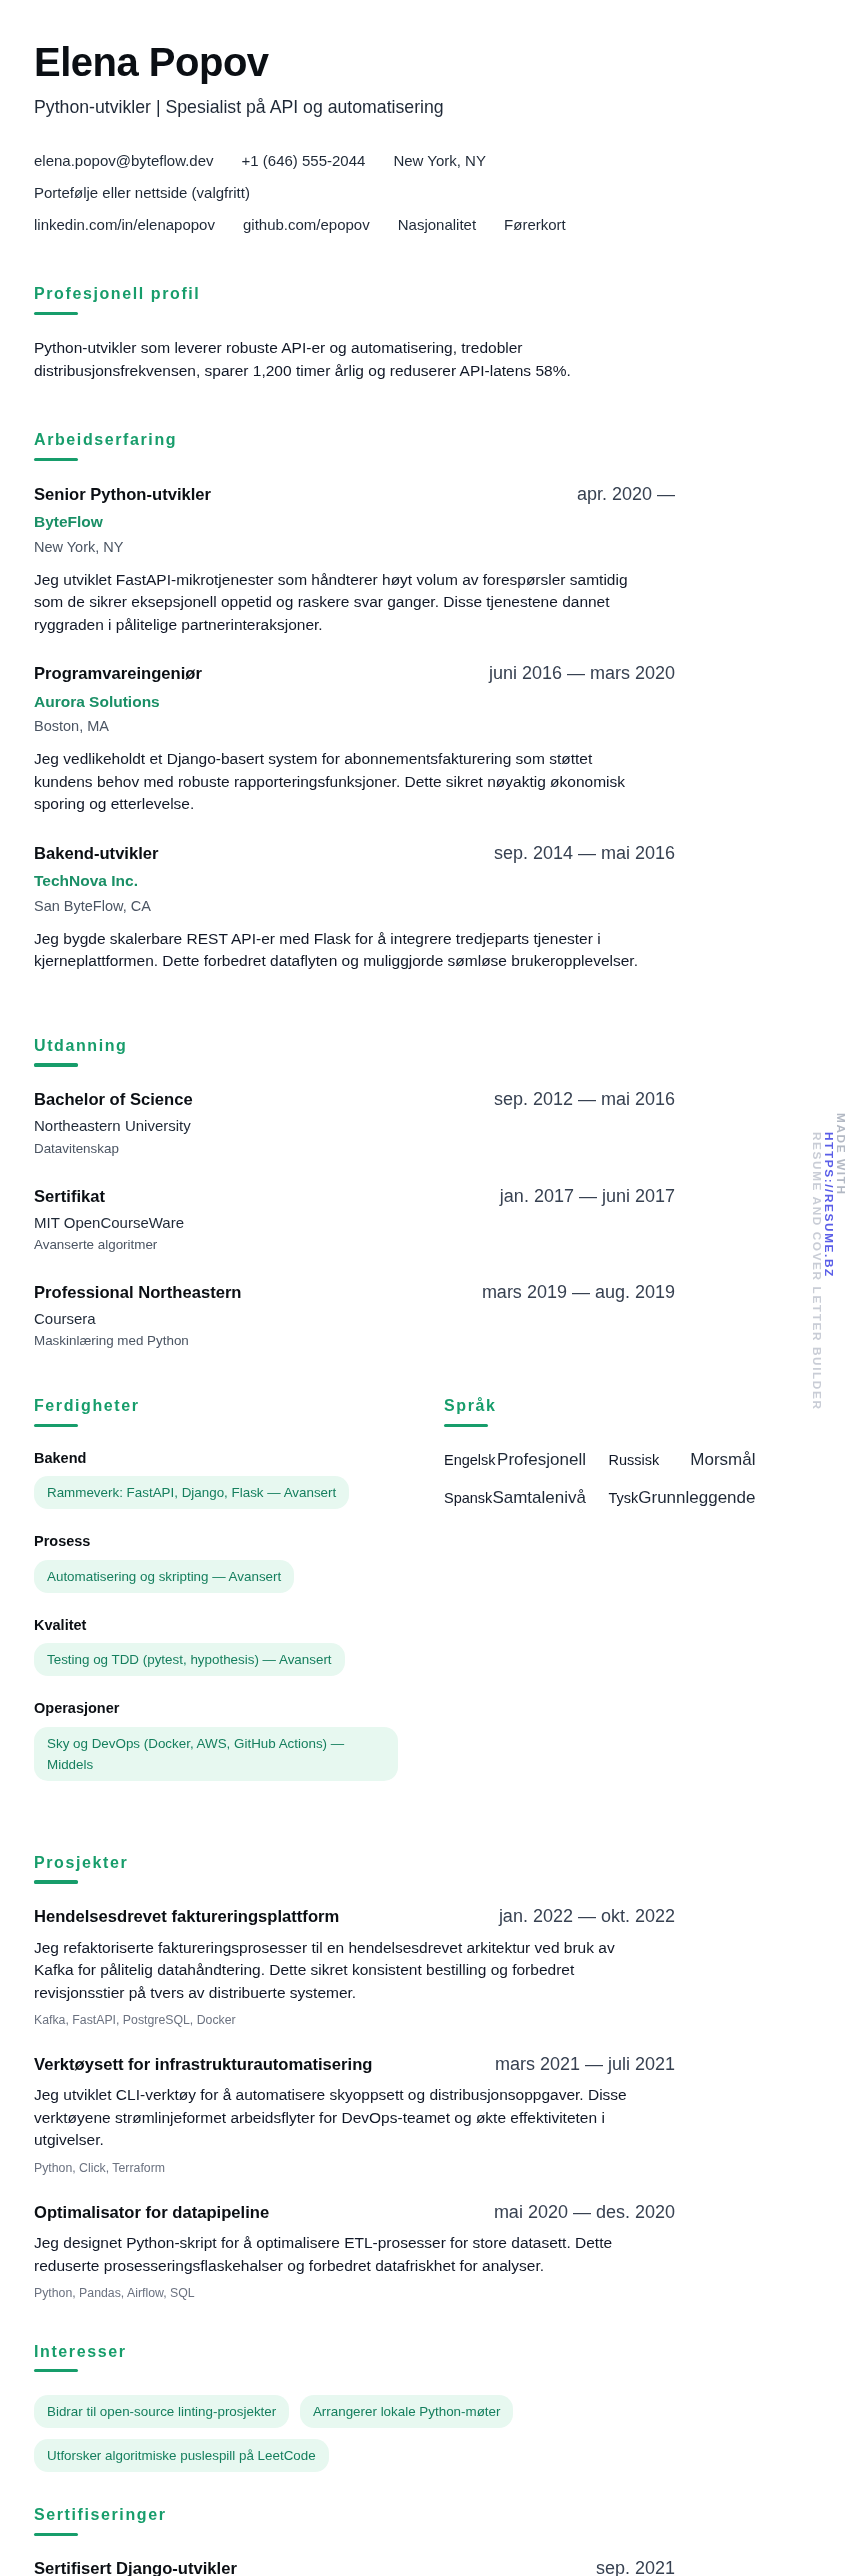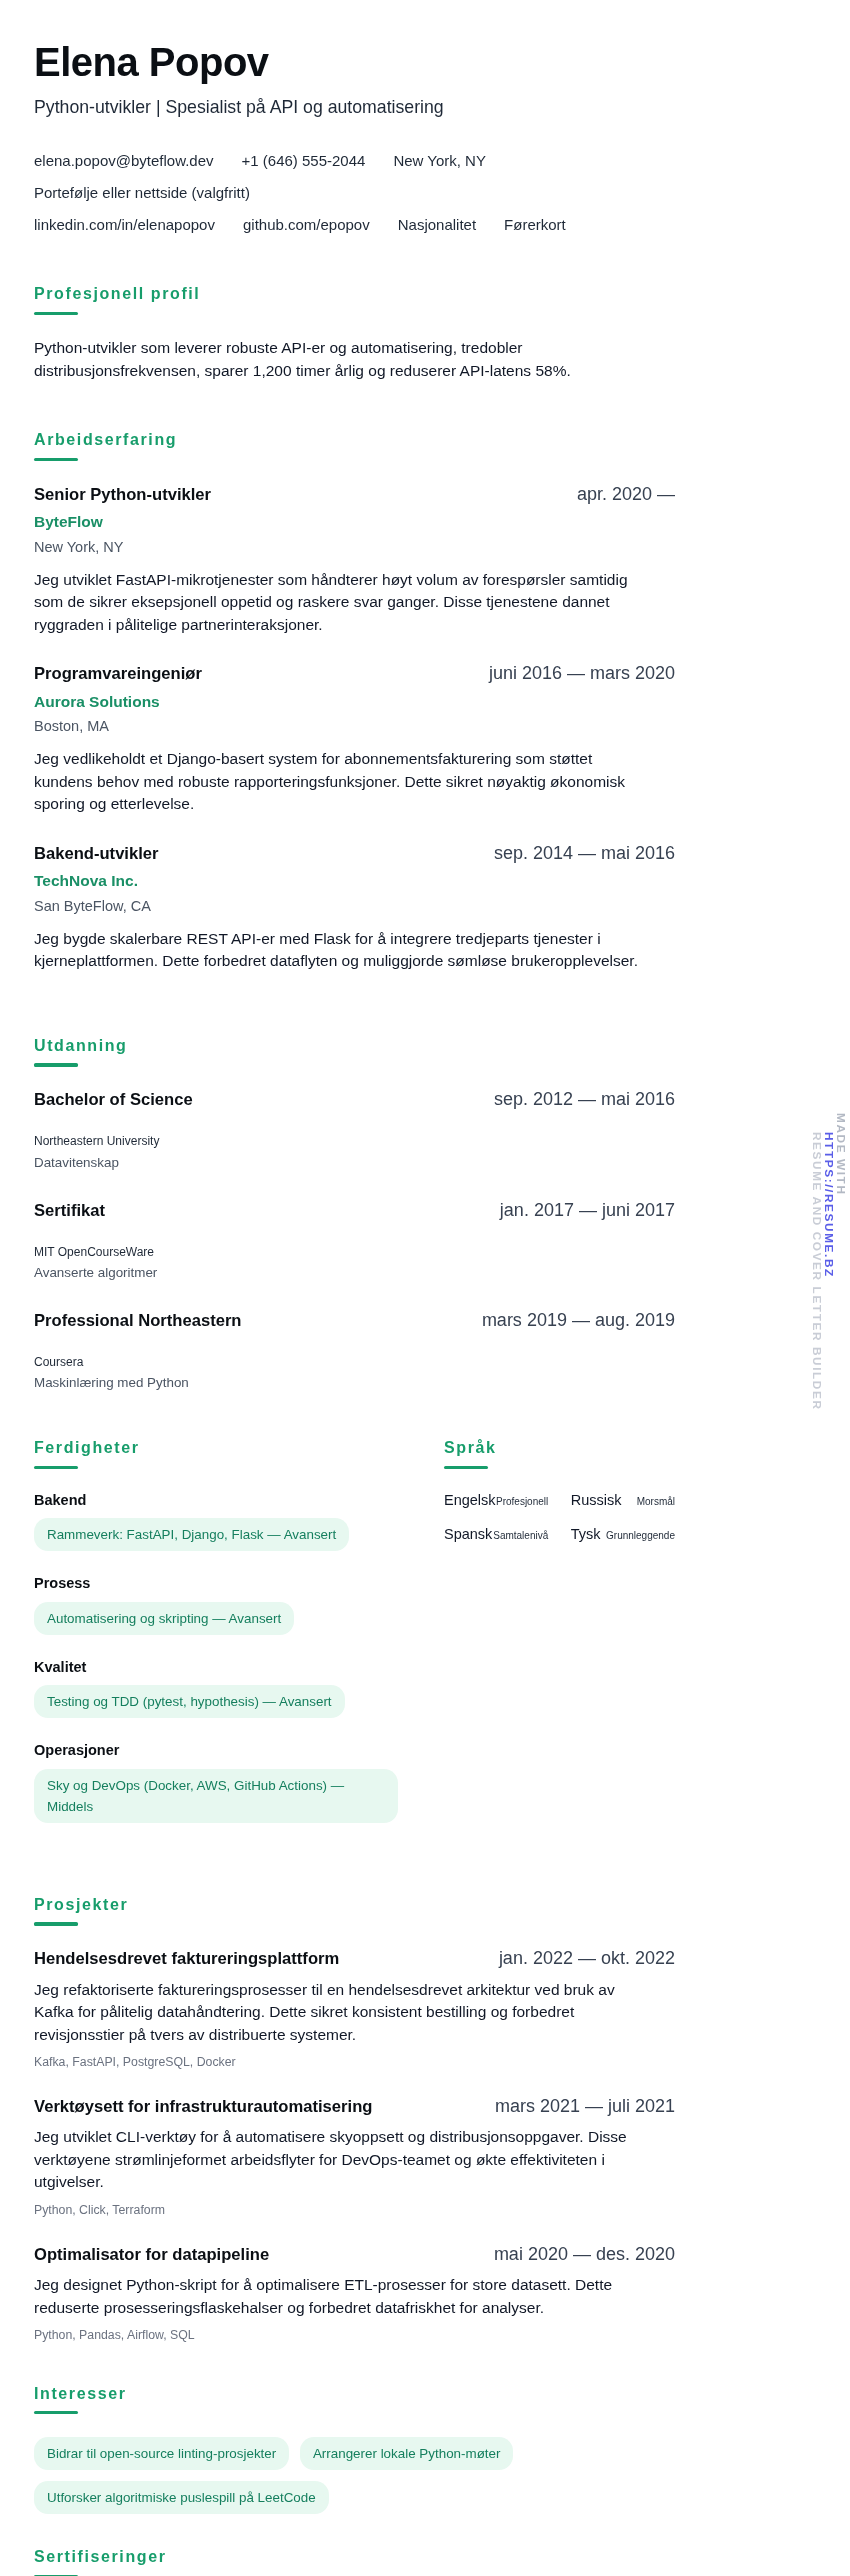--- a/index.html
+++ b/index.html
@@ -28,39 +28,39 @@
 
   
   .entry { margin-bottom: 27px; }
   .entry:last-child { margin-bottom: 0; }
   .entry-head { display: flex; justify-content: space-between; align-items: baseline; }
   .entry-title { font-size: 16.6px; font-weight: 700; color: #0b0f14; }
   .entry-date { font-size: 18px; color: #374151; white-space: nowrap; }
   .company { margin-top: 8.6px; font-size: 15.5px; font-weight: 700; color: #1a8f66; }
   .loc { margin-top: 7.5px; font-size: 14.5px; color: #4b5563; }
   .entry .body-text { margin-top: 14px; }
-  .school { margin-top: 24px; font-size: 12px; color: #1f2937; }
+  .school { margin-top: 7px; font-size: 15px; color: #1f2937; }
   .field { margin-top: 6.4px; font-size: 13.4px; color: #4b5563; }
   .tech { margin-top: 8.6px; font-size: 12.3px; color: #6b7280; }
 
   
   .two-col { display: grid; grid-template-columns: 378px 1fr; column-gap: 32px; margin-top: 49px; }
   .skill-group { margin-bottom: 23.6px; }
   .skill-cat { font-size: 14.5px; font-weight: 700; color: #0b0f14; margin-bottom: 10.7px; }
   .pill {
     display: inline-block;
     background: #e7f8f0; color: #157f5e;
     font-size: 13.4px; line-height: 21.4px;
     padding: 5.9px 13px; border-radius: 14px;
     max-width: 100%;
   }
   .lang-grid { display: grid; grid-template-columns: 1fr 1fr; column-gap: 22.5px; row-gap: 18px; }
   .lang-cell { display: flex; justify-content: space-between; align-items: baseline; }
   .lang-name { font-size: 14.5px; color: #111827; }
-  .lang-level { font-size: 10px; color: #1f2937; }
+  .lang-level { font-size: 17px; color: #1f2937; }
 
   
   .pill-wrap { display: flex; flex-wrap: wrap; gap: 10.7px; max-width: 616px; }
 
   
   .watermark {
     position: absolute; right: 4.3px; top: 1113px;
     writing-mode: vertical-rl;
     font-size: 11.8px; letter-spacing: 1.6px;
     display: flex; flex-direction: column; gap: 0;

